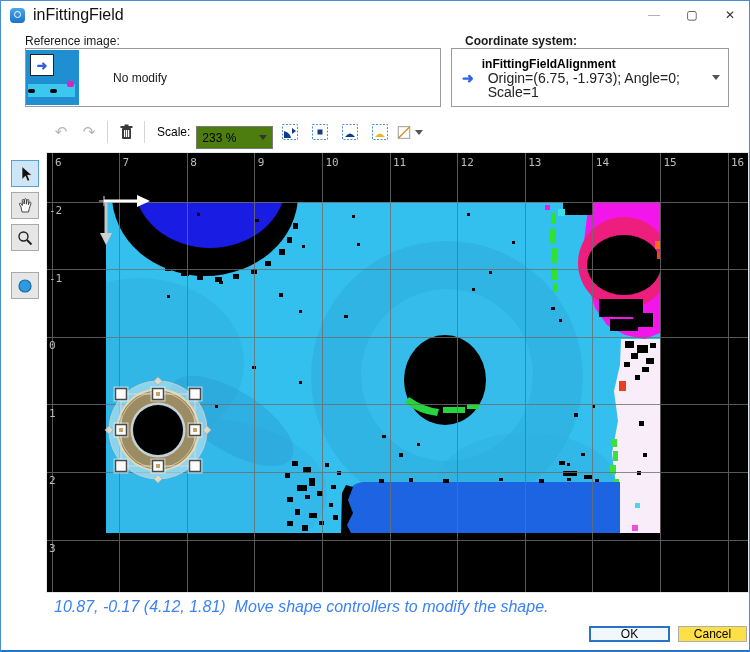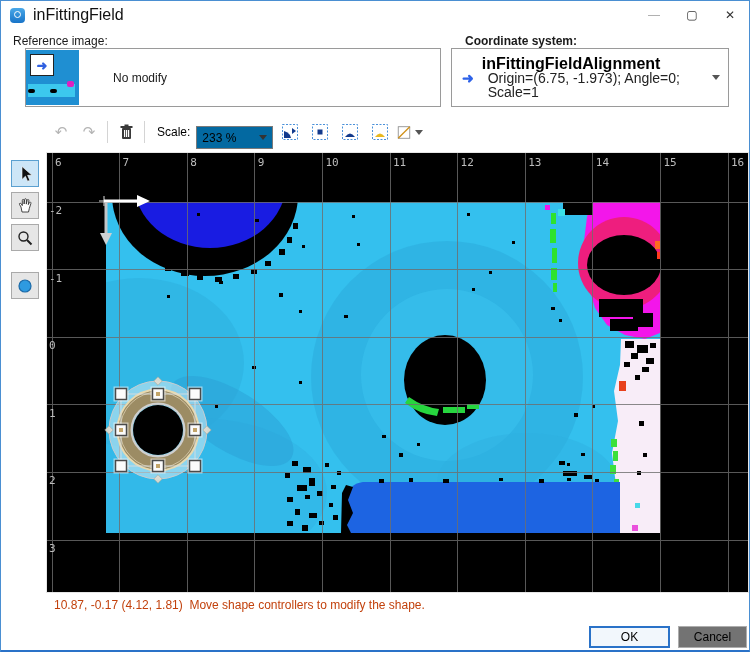--- a/index.html
+++ b/index.html
@@ -27,67 +27,67 @@
            color:#3060e0;font-weight:bold;font-size:13px;}
   .thumb .mini{position:absolute;left:2px;top:34px;width:47px;height:13px;background:#3cc8ee;}
   .thumb .mini i{position:absolute;background:#000;width:7px;height:4px;top:5px;border-radius:2px;}
   .thumb .mini .m2{left:22px;}
   .thumb .mini .mag{position:absolute;right:1px;top:-3px;width:7px;height:6px;background:#e020c0;border-radius:2px;}
   .ref-text{margin-left:34px;color:#1a1a1a;}
   .coord-box{position:absolute;left:450px;top:47px;width:276px;height:57px;background:#fff;
            border:1px solid #9a9a9a;display:flex;align-items:center;}
   .coord-arrow{color:#2e62e8;font-weight:bold;font-size:14px;margin:0 8px 0 10px;}
   .coord-lines{line-height:14px;}
-  .coord-name{font-weight:bold;font-size:16px;}
+  .coord-name{font-weight:bold;font-size:12px;}
   .coord-detail{font-size:14px;color:#222;padding-left:6px;}
   .chev{margin-left:auto;margin-right:8px;width:0;height:0;border-left:4px solid transparent;
         border-right:4px solid transparent;border-top:5px solid #555;}
   
   .toolbar{position:absolute;left:46px;top:117px;height:28px;display:flex;align-items:center;}
   .tb-btn{width:26px;height:24px;display:flex;align-items:center;justify-content:center;
           border:1px solid transparent;font-size:15px;}
   .tb-btn.disabled{color:#b4b4b4;}
   .tb-sep{width:1px;height:22px;background:#d4d4d4;margin:0 4px;}
   .scale-label{margin:0 6px 0 8px;}
-  .scale-combo{width:70px;height:21px;border:1px solid #7a7a7a;background:#0369a1;display:flex;
+  .scale-combo{width:70px;height:21px;border:1px solid #7a7a7a;background:#4d7c0f;display:flex;
           align-items:center;padding-left:5px;margin-top:11px;}
   .scale-combo .chev{margin-left:auto;margin-right:5px;border-top-color:#333;}
   .tb-icon{width:26px;height:24px;margin-left:4px;display:flex;align-items:center;justify-content:center;}
   
   .canvas-wrap{position:absolute;left:45px;top:151px;width:703px;height:441px;background:#000;
           border:1px solid #e6e6e6;box-sizing:border-box;}
   .tools-col{position:absolute;left:10px;top:159px;width:28px;}
   .tool-btn{width:26px;height:25px;margin-bottom:5px;background:#e6e6e6;border:1px solid #aaaaaa;
           display:flex;align-items:center;justify-content:center;}
   .tool-btn.selected{background:#cde6f7;border:1px solid #5ba0d0;}
   .tool-gap{height:16px;}
   
-  .statusbar{position:absolute;left:53px;top:597px;font-size:12px;color:#c2410c;white-space:pre;}
-  .btn{position:absolute;height:22px;display:flex;align-items:center;justify-content:center;
+  .statusbar{position:absolute;left:53px;top:597px;font-size:16px;color:#3b82f6;white-space:pre;font-style:italic;}
+  .btn{position:absolute;height:16px;display:flex;align-items:center;justify-content:center;
        font-size:12px;}
   .btn-ok{left:588px;top:625px;width:81px;background:#f2f7fc;border:2px solid #2a72c8;box-sizing:border-box;}
-  .btn-cancel{left:677px;top:625px;width:69px;background:#737373;border:1px solid #adadad;box-sizing:border-box;}
+  .btn-cancel{left:677px;top:625px;width:69px;background:#fde047;border:1px solid #adadad;box-sizing:border-box;}
   svg text{font-family:"DejaVu Sans Mono",monospace;}
 </style>
 </head>
 <body>
 
 <div class="window">
 
   <div class="titlebar">
     <div class="app-icon"></div>
     <div class="title-text">inFittingField</div>
     <div class="win-controls">
       <div class="win-btn min">—</div>
       <div class="win-btn">▢</div>
       <div class="win-btn">✕</div>
     </div>
   </div>
 
-  <div class="group-label" style="left:12px;top:33px;">Reference image:</div>
+  <div class="group-label" style="left:24px;top:33px;">Reference image:</div>
   <div class="ref-box">
     <div class="thumb">
       <div class="arr-sq">➜</div>
       <div class="mini">
         <i></i>
           <i class="m2"></i>
           <span class="mag"></span>
       </div>
     </div>
     <div class="ref-text">No modify</div>

